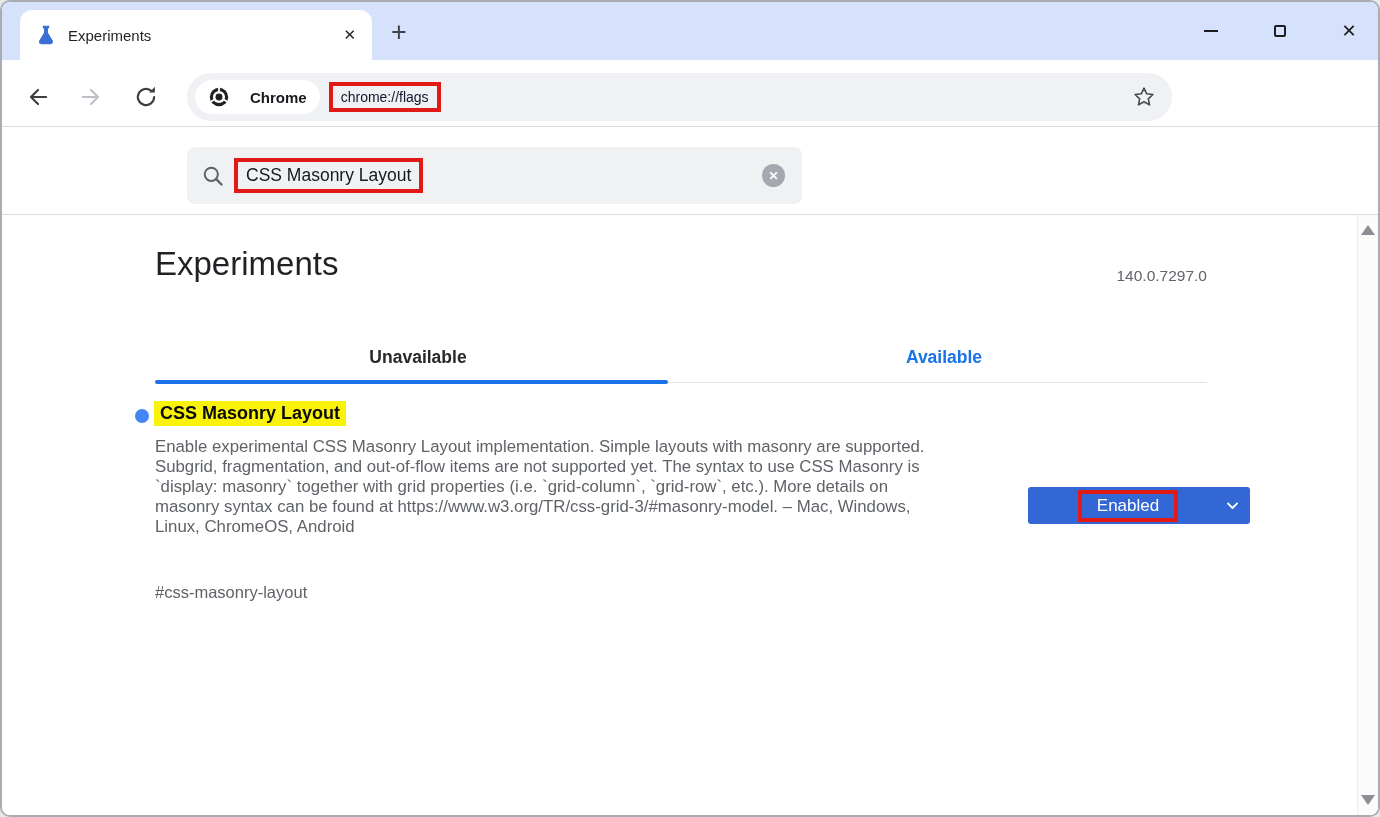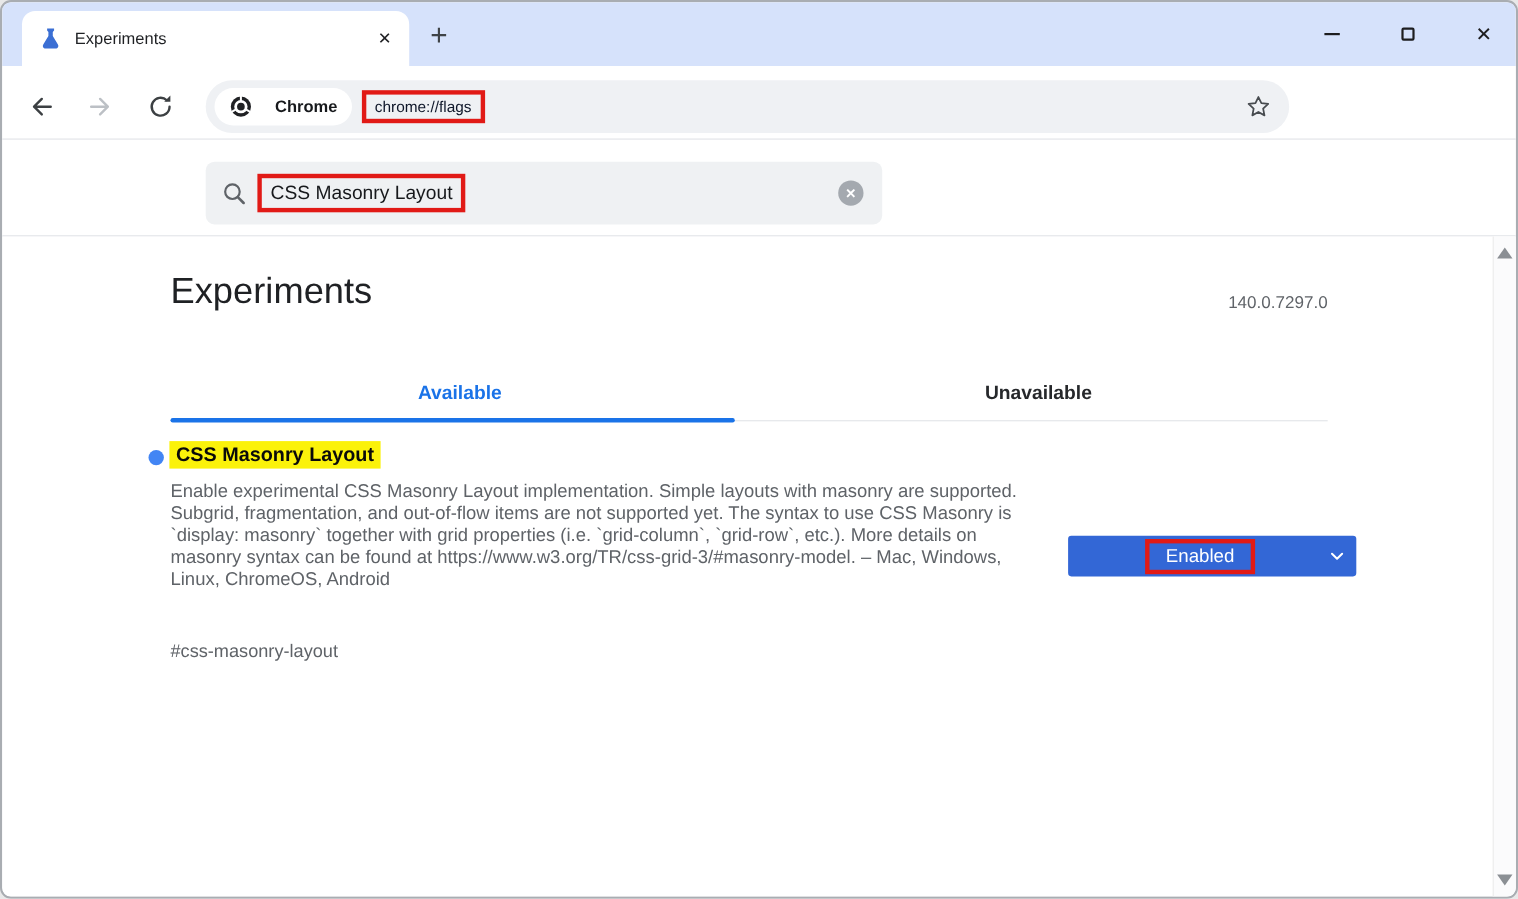--- a/index.html
+++ b/index.html
@@ -81,21 +81,21 @@
                    background:#1a73e8; border-radius:2px; }
 
   .flag-dot { position:absolute; left:133px; top:194px; width:14px; height:14px; border-radius:50%;
               background:#4285f4; }
   .flag-title { position:absolute; left:152px; top:186px; background:#fbf20a; padding:2px 6px;
                 font-size:18px; font-weight:700; color:#0a0a0a; }
   .flag-desc { position:absolute; left:153px; top:222px; width:802px; font-size:16.8px;
                line-height:20px; color:#5f6368; }
   .flag-link { position:absolute; left:153px; top:368px; font-size:16.5px; color:#5f6368;
                }
-  .flag-select { position:absolute; left:969px; top:272px; width:262px; height:37px; background:#3367d6;
+  .flag-select { position:absolute; left:1026px; top:272px; width:222px; height:37px; background:#3367d6;
                  border-radius:3px; display:flex; align-items:center; justify-content:center;
                  padding-right:22px; }
   .select-annotation { border:4px solid #e11a16; padding:2px 15px; }
   .select-text { color:#fff; font-size:17px; }
   .select-chevron { position:absolute; right:9px; top:10px; }
 
   svg { display:block; }
 </style>
 </head>
 <body>
@@ -201,22 +201,22 @@
       <div class="flex-spacer"></div>
       <div class="clearbtn">✕</div>
     </div>
   </div>
 
   <div class="content">
     <div class="page-title">Experiments</div>
     <div class="version">140.0.7297.0</div>
 
     <div class="flag-tabs">
+      <div class="flag-tab tab-unavailable">Unavailable</div>
       <div class="flag-tab tab-available">Available</div>
-      <div class="flag-tab tab-unavailable">Unavailable</div>
       <div class="tab-underline"></div>
     </div>
 
     <div class="flag-dot"></div>
     <div class="flag-title">CSS Masonry Layout</div>
     <div class="flag-desc">Enable experimental CSS Masonry Layout implementation. Simple layouts with masonry are supported. Subgrid, fragmentation, and out-of-flow items are not supported yet. The syntax to use CSS Masonry is `display: masonry` together with grid properties (i.e. `grid-column`, `grid-row`, etc.). More details on masonry syntax can be found at https://www.w3.org/TR/css-grid-3/#masonry-model. – Mac, Windows, Linux, ChromeOS, Android</div>
     <a class="flag-link">#css-masonry-layout</a>
 
     <div class="flag-select">
       <div class="select-annotation">

